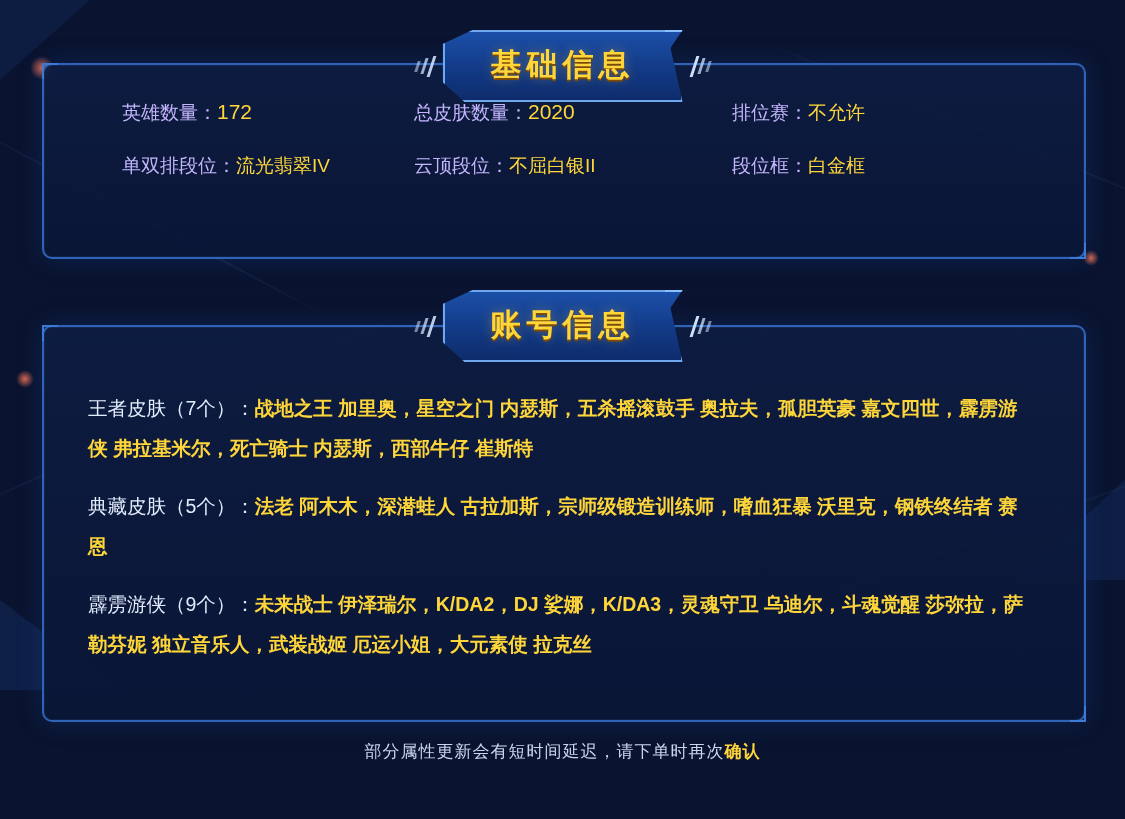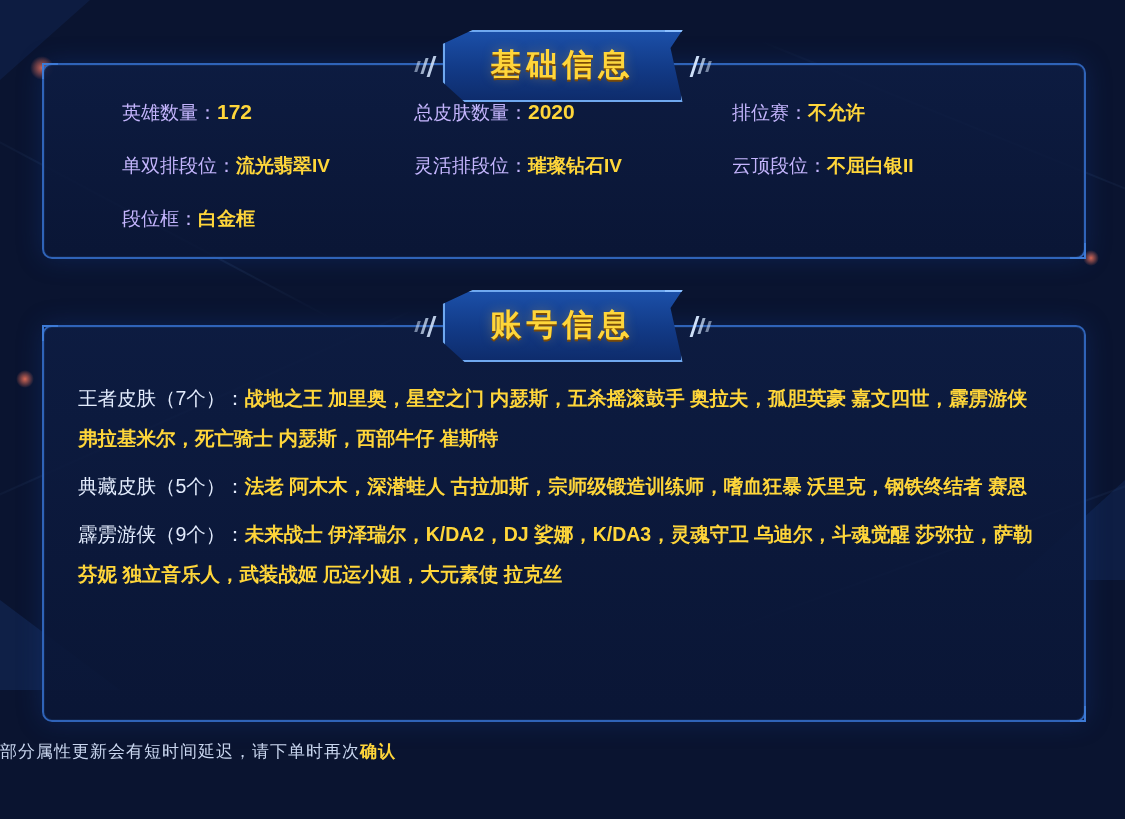--- a/index.html
+++ b/index.html
@@ -147,40 +147,41 @@
   .cell {
     font-size: 19px;
     color: #dce7fa;
     white-space: nowrap;
     padding-left: 80px;
     box-sizing: border-box;
   }
   .basic-grid .cell:nth-child(3n+2) { padding-left: 42px; }
   .basic-grid .cell:nth-child(3n+3) { padding-left: 40px; }
   .cell .lbl { color: #c4b5fd; }
-  .cell .val { color: #ffd63a; font-weight: bold; }
+  .cell .val { color: #ffd63a; font-weight: normal; }
   .cell .val.big { font-size: 21px; }
 
   
   .account-body {
     position: absolute;
     left: 70px; top: 370px;
     width: 985px;
     font-size: 19.5px;
     line-height: 40px;
     color: #e3ecfd;
   }
-  .acc-line { margin: 8px; }
+  .acc-line { margin: 18px; }
   .acc-line .grp { color: #e3ecfd; }
   .acc-line .y { color: #ffd63a; font-weight: bold; }
 
   .footnote {
     position: absolute;
     left: 0; right: 0;
     top: 740px;
+    text-align: center;
     font-size: 17px;
     color: #c9d6ef;
     letter-spacing: 1px;
   }
   .footnote b { color: #ffd63a; }
 </style>
 </head>
 <body>
 
 <div class="wrap">
@@ -208,23 +209,20 @@
     <div class="cell">
       <span class="lbl">总皮肤数量：</span><span class="val big">2020</span>
     </div>
 
     <div class="cell">
       <span class="lbl">排位赛：</span><span class="val">不允许</span>
     </div>
     <div class="cell">
       <span class="lbl">单双排段位：</span><span class="val">流光翡翠IV</span>
     </div>
-    <div class="cell">
-      <span class="lbl">灵活排段位：</span><span class="val">璀璨钻石IV</span>
-    </div>
 
     <div class="cell">
       <span class="lbl">云顶段位：</span><span class="val">不屈白银II</span>
     </div>
     <div class="cell">
       <span class="lbl">段位框：</span><span class="val">白金框</span>
     </div>
     <div class="cell"></div>
   </div>
 

